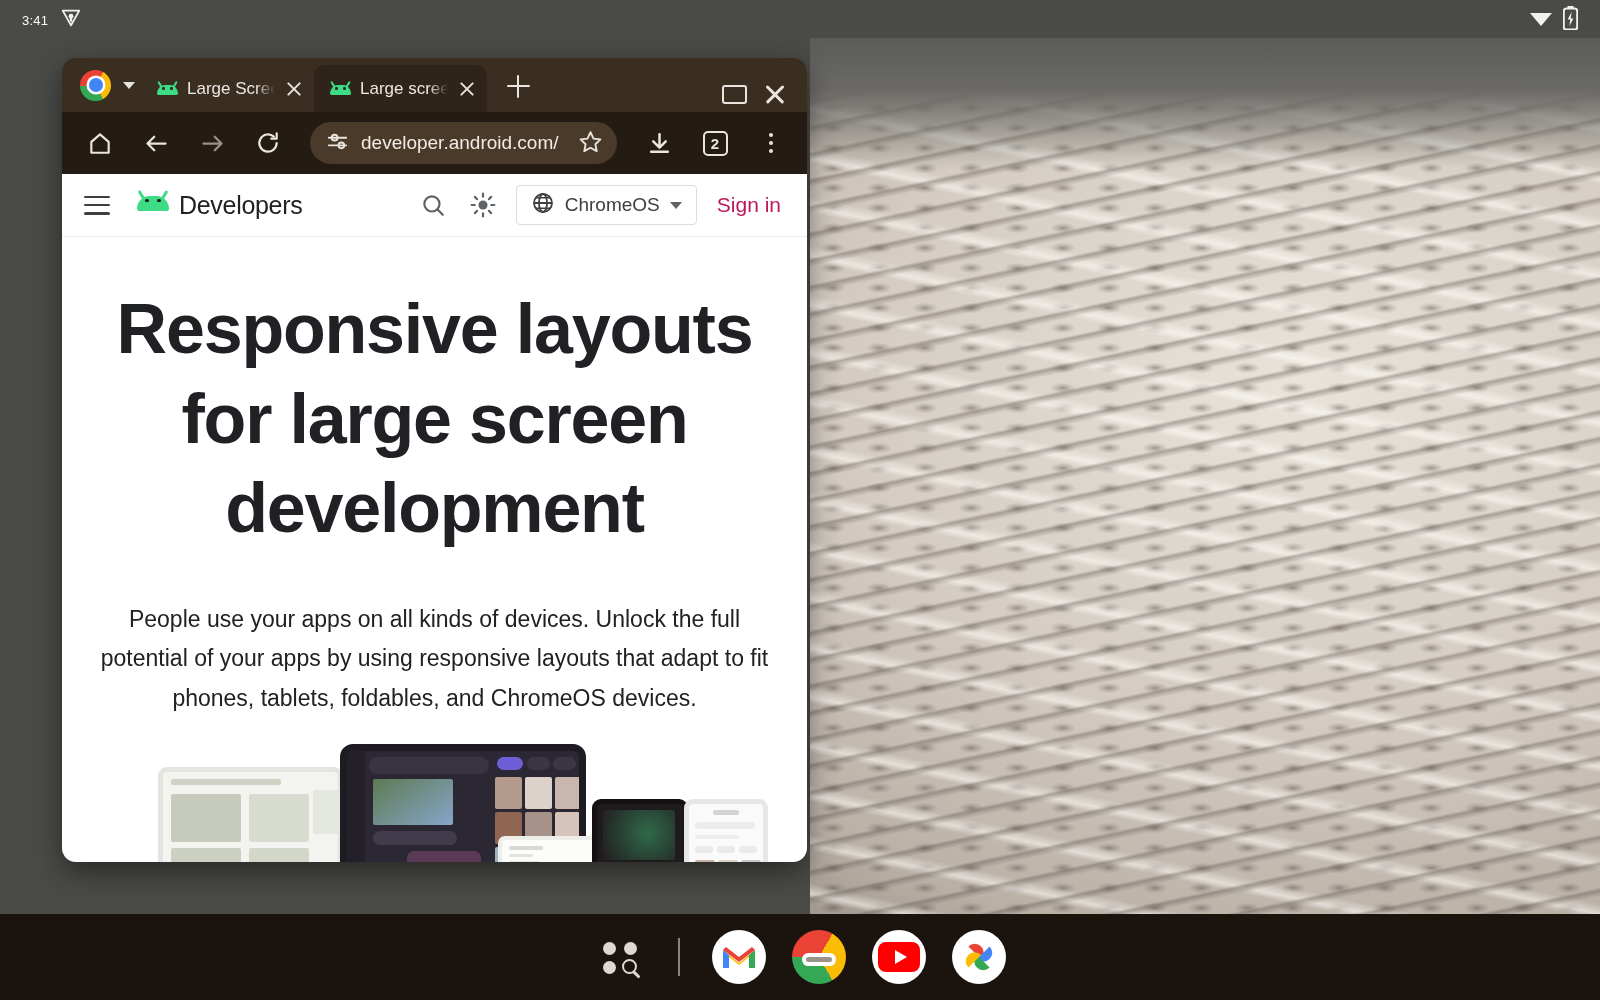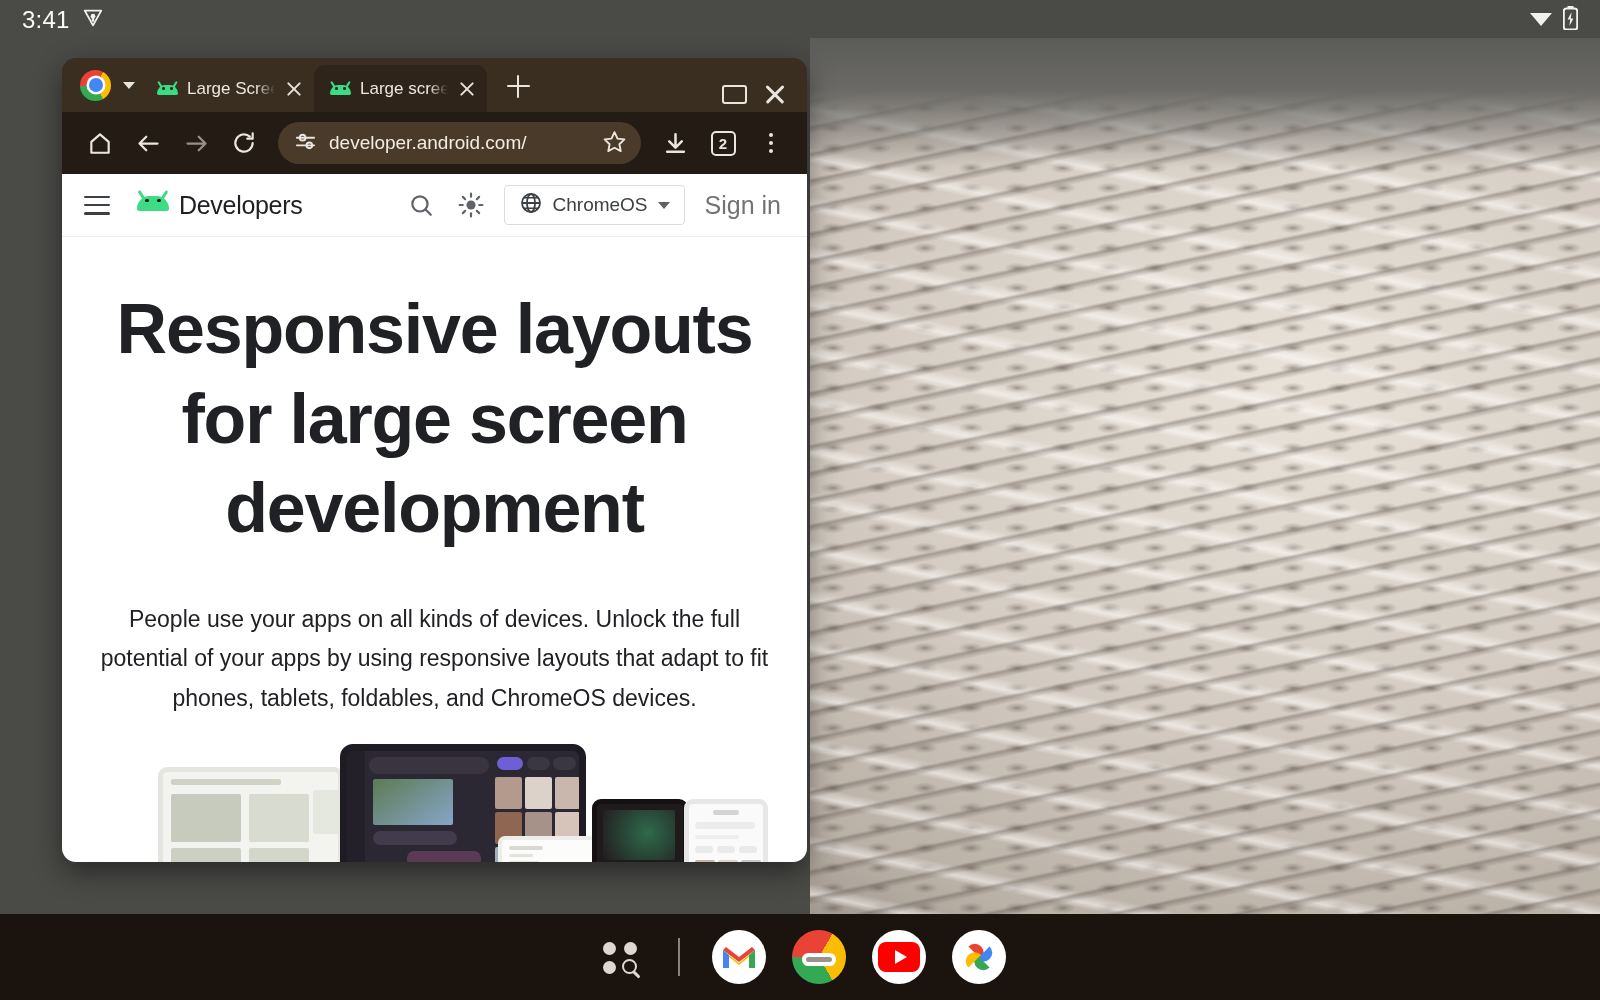--- a/index.html
+++ b/index.html
@@ -54,21 +54,21 @@
     position: absolute; left: 0; top: 0;
     width: 1600px; height: 40px;
     display: flex; align-items: center;
     padding: 0 22px;
     color: #f2f1ee;
     font-size: 19px;
     z-index: 40;
   }
   #statusbar .left { display: flex; align-items: center; gap: 12px; }
   #statusbar .right { margin-left: auto; display: flex; align-items: center; gap: 10px; }
-  .clock { font-size: 24px; letter-spacing: .2px; color: #fbfaf8; }
+  .clock { font-size: 13px; letter-spacing: .2px; color: #fbfaf8; }
 
   
   #browser {
     position: absolute;
     left: 62px; top: 58px;
     width: 745px; height: 804px;
     border-radius: 14px 14px 14px 14px;
     overflow: hidden;
     box-shadow: 0 10px 28px rgba(0,0,0,0.45);
     z-index: 20;
@@ -173,21 +173,21 @@
     width: 24px; height: 2.6px; background: #eae5de; border-radius: 2px;
   }
   .wc-close::before { transform: rotate(45deg); }
   .wc-close::after  { transform: rotate(-45deg); }
 
   
   #toolbar {
     height: 62px;
     background: #241c14;
     display: flex; align-items: center;
-    padding: 0 14px 0 16px; gap: 4px;
+    padding: 0 14px 0 16px; gap: 12px;
   }
   .tb-btn {
     width: 44px; height: 44px;
     display: flex; align-items: center; justify-content: center;
     flex: 0 0 44px;
   }
   .tb-btn svg { display: block; }
   #urlbar {
     flex: 1; height: 42px;
     background: #4a3a2a;
@@ -239,21 +239,21 @@
   .brand-text { font-size: 25px; color: #202124; letter-spacing: -.3px; }
   .header-right { margin-left: auto; display: flex; align-items: center; gap: 16px; }
   .hdr-icon { width: 34px; height: 34px; display: flex; align-items: center; justify-content: center; }
   .lang-select {
     display: flex; align-items: center; gap: 10px;
     height: 40px; padding: 0 14px;
     border: 1px solid #dadce0; border-radius: 4px;
     font-size: 19px; color: #3c4043;
   }
   .lang-caret { width: 0; height: 0; border-left: 6px solid transparent; border-right: 6px solid transparent; border-top: 7px solid #5f6368; }
-  .signin { color: #737373; font-size: 25px; padding: 0 4px; }
+  .signin { color: #be185d; font-size: 21px; padding: 0 4px; }
 
   #hero { padding: 48px 36px 0; text-align: center; }
   #hero h1 {
     font-size: 70px; line-height: 1.28; font-weight: bold;
     color: #202124; letter-spacing: -1.2px;
     max-width: 640px; margin: 0 auto;
   }
   #hero p {
     margin: 46px auto 0;
     max-width: 690px;

